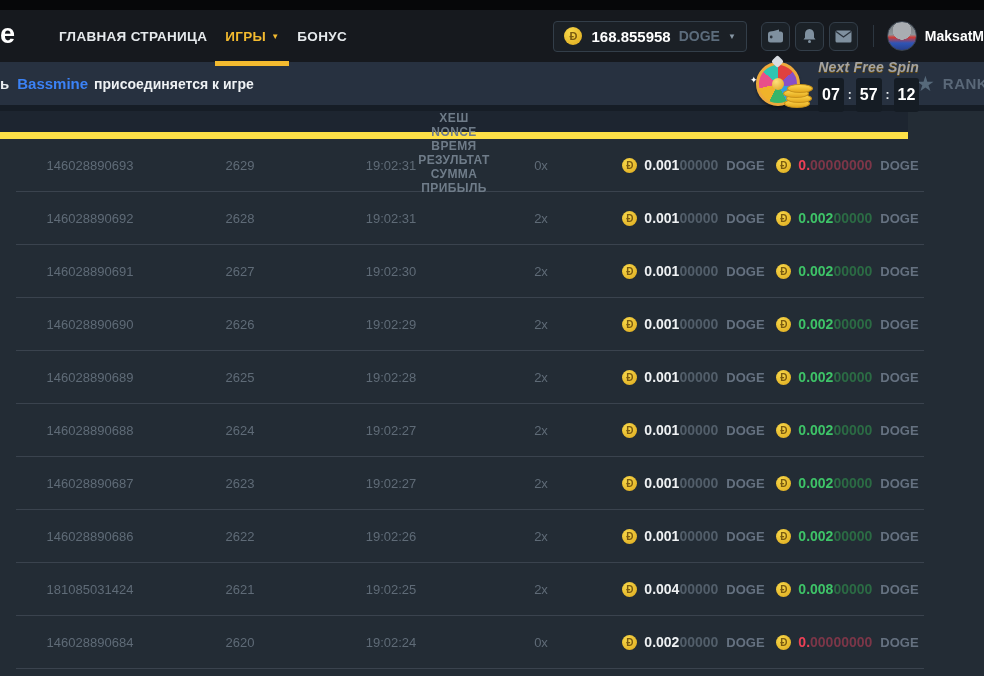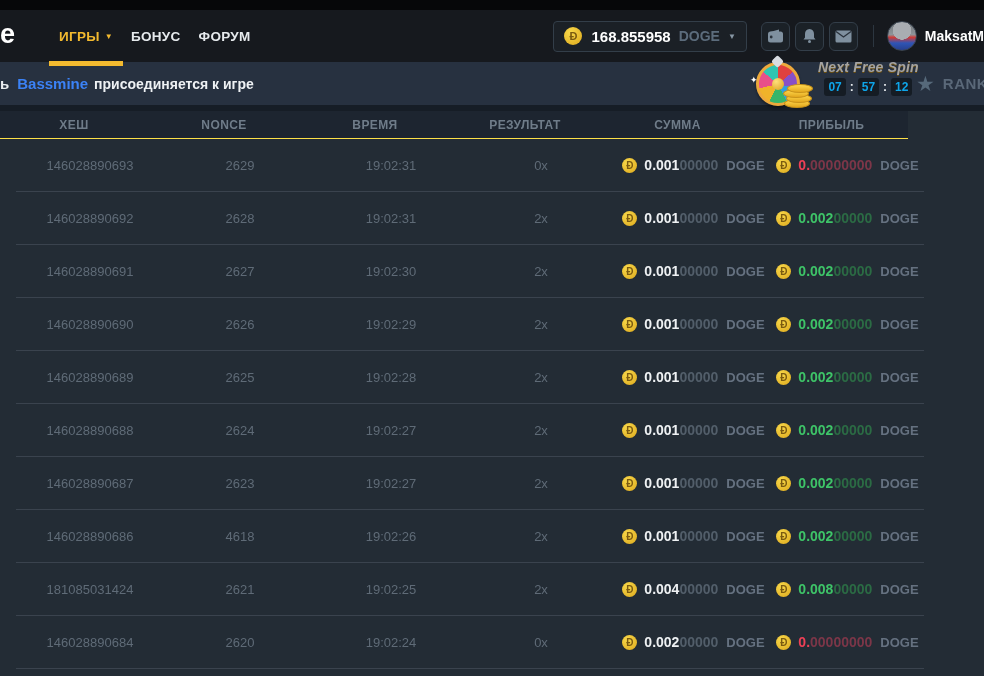--- a/index.html
+++ b/index.html
@@ -80,32 +80,32 @@
   .coins span:nth-child(3){ left:1px; top:4px; }
   .coins span:nth-child(4){ left:5px; top:-1px; }
   .sparkle { position:absolute; left:-6px; top:16px; color:#fff; font-size:9px; }
   .fs-col { margin-left:4px; display:flex; flex-direction:column; align-items:center; }
   .fs-title {
     font-size:14px; font-weight:800; font-style:italic; color:#a3a3a3;
     text-shadow:0 1px 0 #6d4f0c; white-space:nowrap; letter-spacing:.2px;
   }
   .fs-timer { display:flex; align-items:center; margin-top:3px; }
   .fs-box {
-    background:#151c24; border-radius:3px; padding:2px 4px;
-    font-size:12px; font-weight:700; color:#0ea5e9;
+    background:#151c24; border-radius:3px; padding:8px 4px;
+    font-size:16px; font-weight:700; color:#ffffff;
   }
   .fs-colon { font-size:12px; font-weight:700; color:#e8ecef; margin:0 4px; }
   .rank { position:absolute; left:916px; top:0; height:100%; display:flex; align-items:center; cursor:pointer; }
   .rank-star { font-size:21px; color:#56697a; margin-right:8px; }
   .rank-label { font-size:15px; font-weight:700; color:#5a6878; letter-spacing:.5px; }
   
   .table-gap { height:6px; background:#161d26; }
   .thead {
-    height:28px; width:908px; background:#1d2530; border-bottom:1px solid #fde047;
-    display:flex; align-items:center;
+    height:28px; width:908px; background:#1d2530; border-bottom:7px solid #fde047;
+    display:flex; align-items:center;flex-direction:column;
   }
   .th {
     font-size:12px; font-weight:700; color:#6f7c89; letter-spacing:.4px;
     text-align:center; text-transform:uppercase;
   }
   .col0{width:148px;} .col1{width:152px;} .col2{width:150px;}
   .col3{width:150px;} .col4{width:155px;} .col5{width:153px;}
   .tbody { width:908px;margin-left:16px; }
   .trow {
     height:53px; display:flex; align-items:center; border-bottom:1px solid #3a434e;
@@ -129,26 +129,26 @@
 </style>
 </head>
 <body>
 
 <div class="topstrip"></div>
 
 <div class="header">
   <div class="logo">e</div>
 
   <div class="nav">
+    <div class="nav-item">Главная страница</div>
     <div class="nav-item active">
       <span>Игры</span>
       <span class="nav-caret">▼</span>
     </div>
     <div class="nav-item">Бонус</div>
-    <div class="nav-item">Форум</div>
   </div>
 
   <div class="header-right">
     <div class="balance-pill">
       <span class="coin" style="width:18px;height:18px;line-height:18px;font-size:11px;">Đ</span>
       <span class="balance-amount">168.855958</span>
       <span class="balance-cur">DOGE</span>
       <span class="pill-caret">▼</span>
     </div>
 
@@ -376,21 +376,21 @@
       <span class="money profit win">
         <span class="coin">Đ</span>
         <span class="amt"><span class="main">0.002</span><span class="rest">00000</span></span>
         <span class="cur">DOGE</span>
       </span>
     </div>
   </div>
 
   <div class="trow">
     <div class="td col0 hash">146028890686</div>
-    <div class="td col1">4618</div>
+    <div class="td col1">2622</div>
     <div class="td col2">19:02:26</div>
     <div class="td col3">2x</div>
     <div class="td col4">
       <span class="money">
         <span class="coin">Đ</span>
         <span class="amt"><span class="main">0.001</span><span class="rest">00000</span></span>
         <span class="cur">DOGE</span>
       </span>
     </div>
     <div class="td col5">

